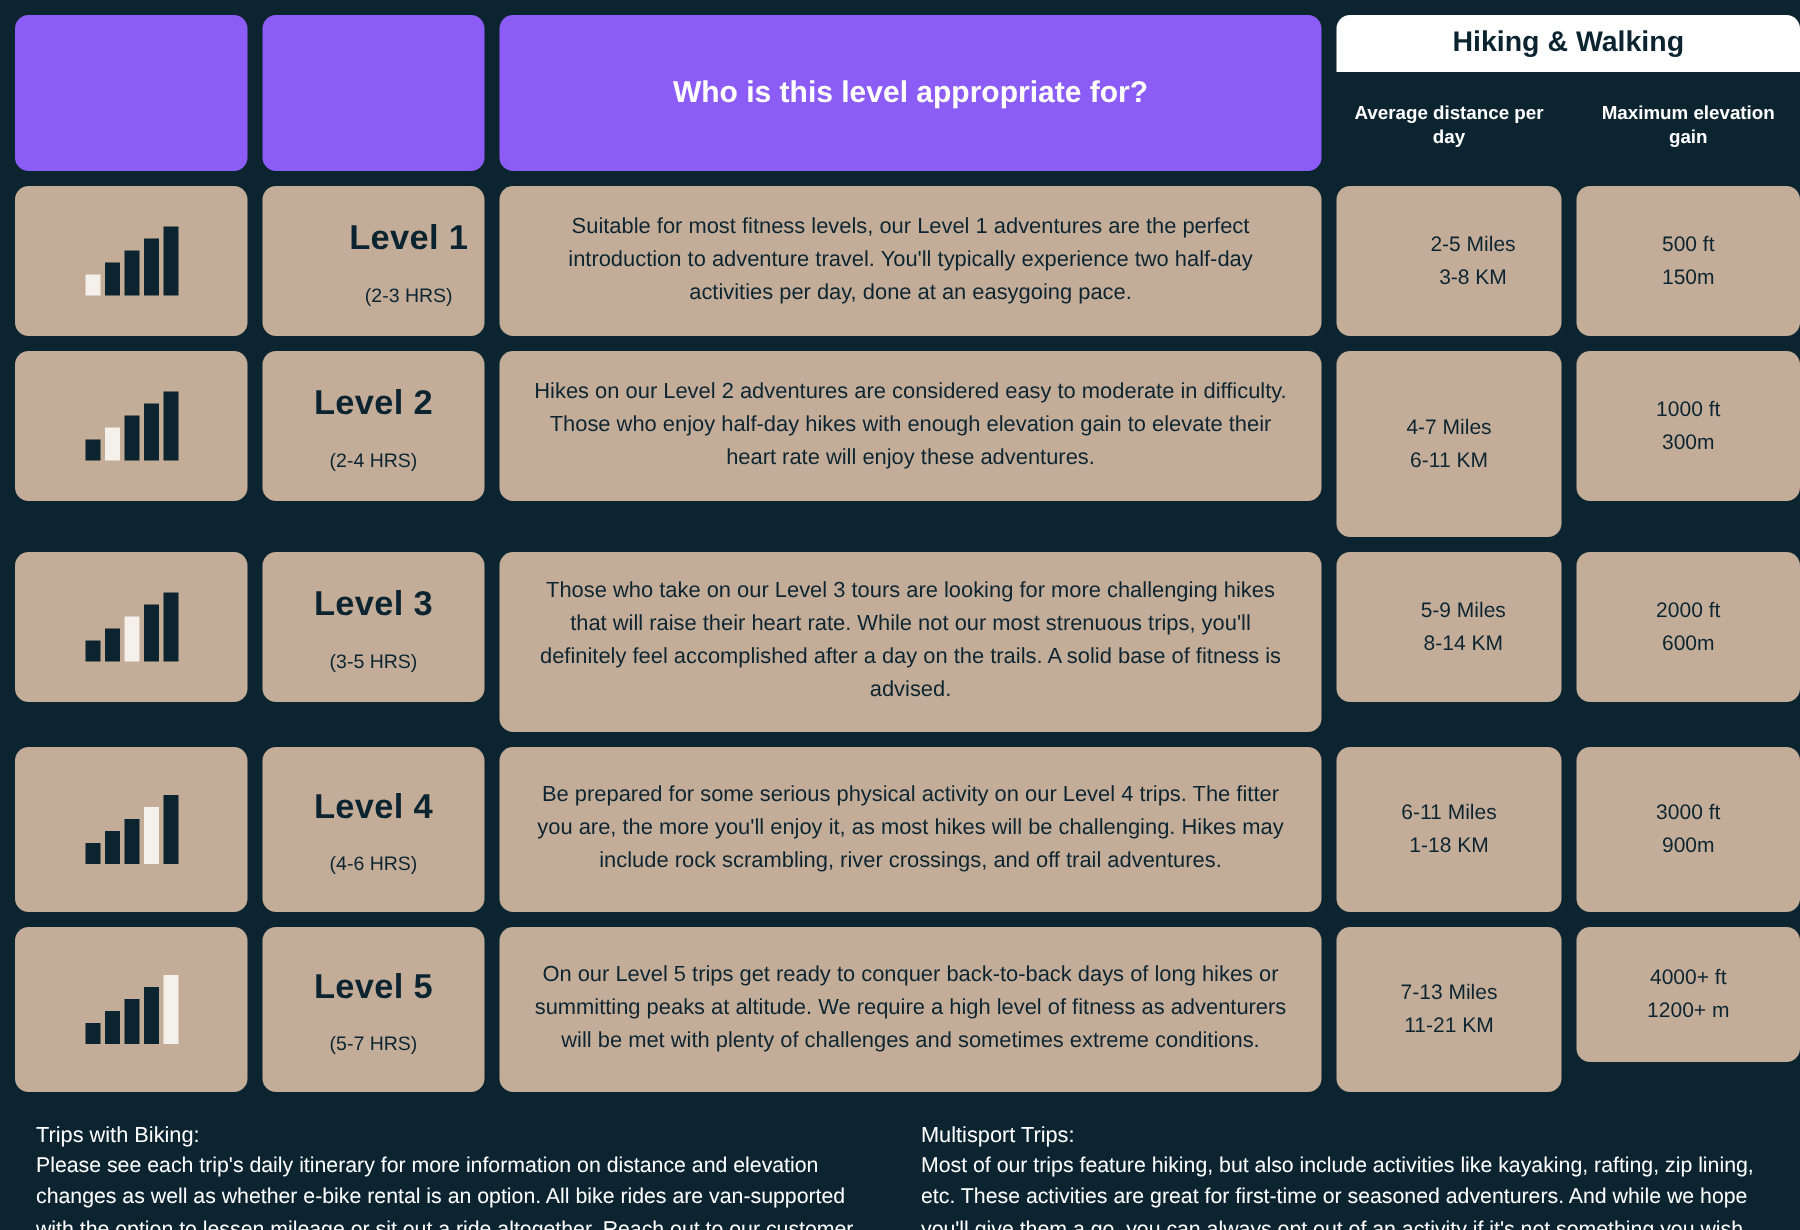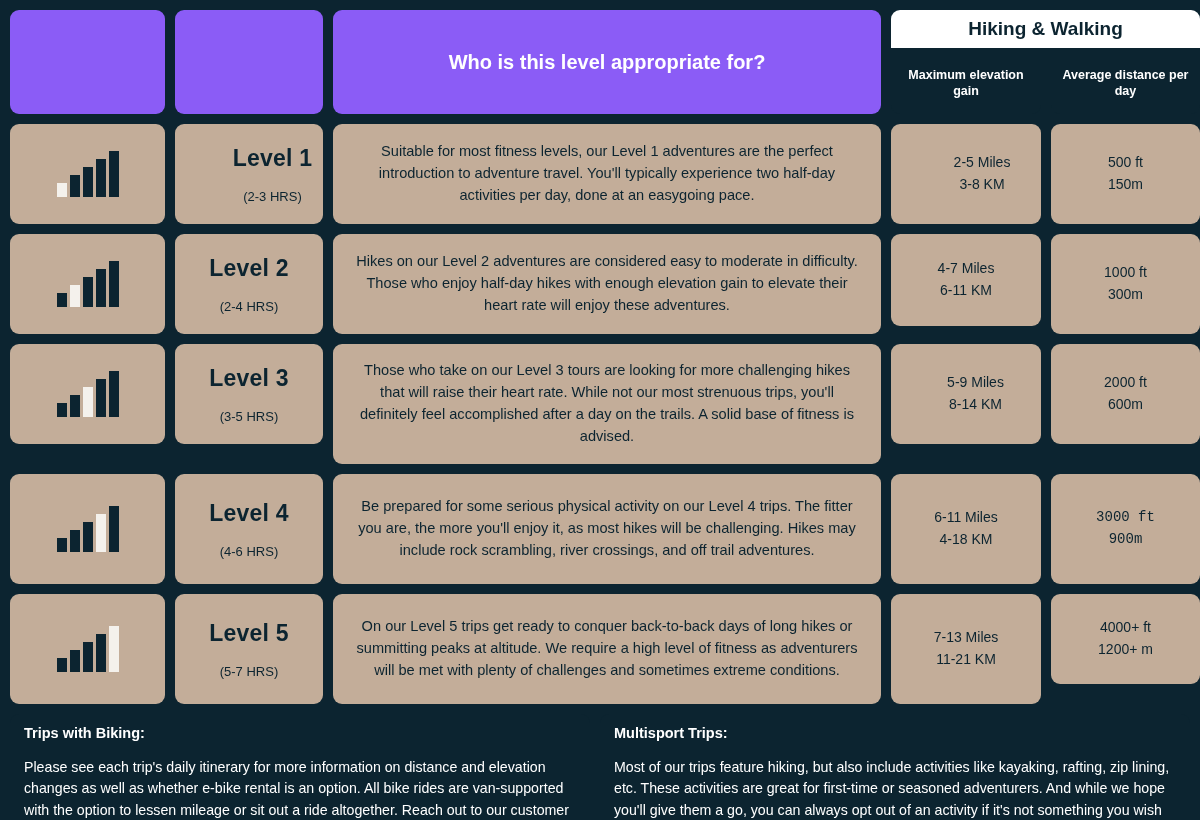--- a/index.html
+++ b/index.html
@@ -165,43 +165,43 @@
   .note {
     background: #0c2430;
     border-radius: 9px;
     color: #ffffff;
     padding: 11px 14px 13px 14px;
     box-sizing: border-box;
     min-height: 133px;
   }
   .note-title {
     font-size: 14.5px;
-    font-weight: bold;
-    margin-bottom: 16px;
+    font-weight: normal;
+    margin-bottom: 2px;
   }
   .note-body {
     font-size: 14.2px;
     line-height: 1.5;
   }
 </style>
 </head>
 <body>
 
 <div class="page">
 
   <div class="grid">
 
     <div class="cell dark hdr-blank"></div>
     <div class="cell dark hdr-blank"></div>
     <div class="cell dark hdr-question">Who is this level appropriate for?</div>
 
     <div class="hiking-wrap">
       <div class="hiking-title">Hiking &amp; Walking</div>
+      <div class="sub-hdr">Average distance per day</div>
       <div class="sub-hdr">Maximum elevation gain</div>
-      <div class="sub-hdr">Average distance per day</div>
     </div>
 
     <div class="cell icon-cell" style="height: 100px;">
         <div class="bars">
           <span class="hl" style="height: 14px;"></span>
           <span style="height: 22px;"></span>
           <span style="height: 30px;"></span>
           <span style="height: 38px;"></span>
           <span style="height: 46px;"></span>
         </div>
@@ -230,21 +230,21 @@
           <span style="height: 46px;"></span>
         </div>
       </div>
       <div class="cell level-cell" style="height: 100px;">
         <div class="level-name">Level 2</div>
         <div class="level-hrs">(2-4 HRS)</div>
       </div>
       <div class="cell desc-cell" style="height: 100px;">
         <div>Hikes on our Level 2 adventures are considered easy to moderate in difficulty. Those who enjoy half-day hikes with enough elevation gain to elevate their heart rate will enjoy these adventures.</div>
       </div>
-      <div class="cell stat-cell" style="height: 92px;">
+      <div class="cell stat-cell" style="height: 124px;">
         <div>4-7 Miles</div>
         <div>6-11 KM</div>
       </div>
       <div class="cell stat-cell" style="height: 100px;">
         <div>1000 ft</div>
         <div>300m</div>
       </div>
       <div class="cell icon-cell" style="height: 100px;">
         <div class="bars">
           <span style="height: 14px;"></span>
@@ -280,23 +280,23 @@
       </div>
       <div class="cell level-cell" style="height: 110px;">
         <div class="level-name">Level 4</div>
         <div class="level-hrs">(4-6 HRS)</div>
       </div>
       <div class="cell desc-cell" style="height: 110px;">
         <div>Be prepared for some serious physical activity on our Level 4 trips. The fitter you are, the more you'll enjoy it, as most hikes will be challenging. Hikes may include rock scrambling, river crossings, and off trail adventures.</div>
       </div>
       <div class="cell stat-cell" style="height: 110px;">
         <div>6-11 Miles</div>
-        <div>4-18 KM</div>
-      </div>
-      <div class="cell stat-cell" style="height: 110px; font-family: Liberation Mono, monospace;">
+        <div>1-18 KM</div>
+      </div>
+      <div class="cell stat-cell" style="height: 110px;">
         <div>3000 ft</div>
         <div>900m</div>
       </div>
       <div class="cell icon-cell" style="height: 110px;">
         <div class="bars">
           <span style="height: 14px;"></span>
           <span style="height: 22px;"></span>
           <span style="height: 30px;"></span>
           <span style="height: 38px;"></span>
           <span class="hl" style="height: 46px;"></span>

